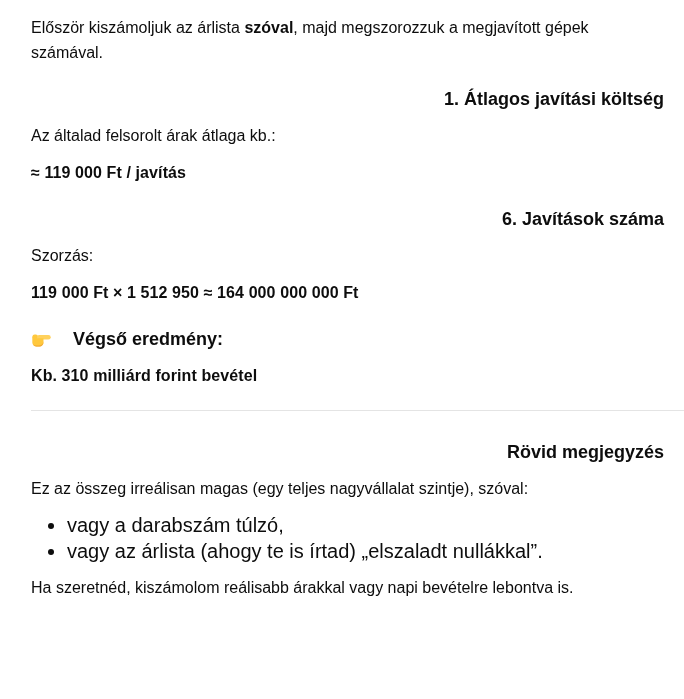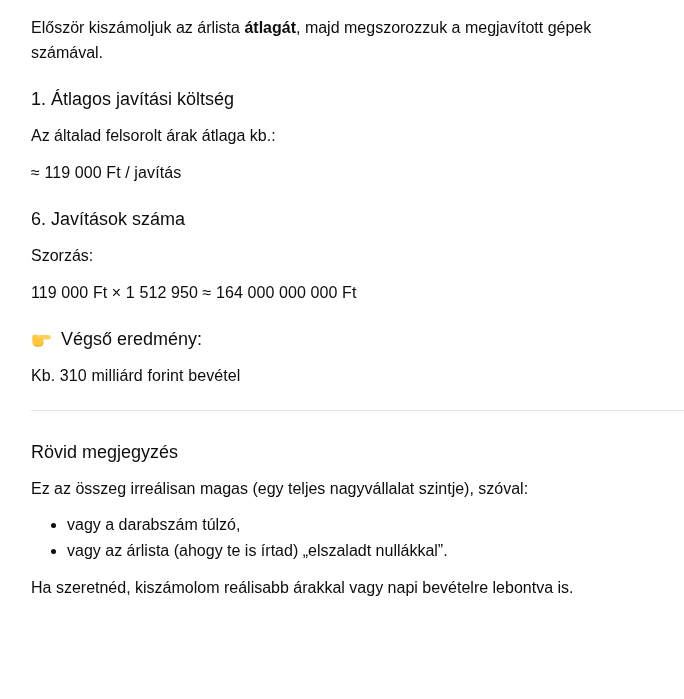--- a/index.html
+++ b/index.html
@@ -19,62 +19,63 @@
     width: 684px;
     padding: 15px 0 0 31px;
   }
   .doc > :first-child { margin-top: 0; }
   p.para {
     margin: 12px 20px 12px 0;
     font-size: 16px;
     line-height: 25px;
   }
   p.value {
-    font-weight: 400;
+    font-weight: 700;
     letter-spacing: 0.1px;
   }
   h3.heading {
     margin: 23px 20px 10px 0;
     font-size: 18px;
     line-height: 23px;
-    font-weight: 400;
+    font-weight: 700;
+    text-align: right;
   }
   h3.result-heading {
     display: flex;
     align-items: center;
-    gap: 9px;
+    gap: 21px;
   }
   .emoji {
     display: inline-flex;
     width: 21px;
     height: 21px;
     flex: 0 0 auto;
   }
   .emoji svg { width: 100%; height: 100%; }
   hr.divider {
     border: none;
     border-top: 1px solid #e4e4e4;
     margin: 22px 0 30px 0;
   }
   ul.bullets {
     margin: 12px 20px 12px 0;
     padding-left: 36px;
-    font-size: 16px;
+    font-size: 20px;
     line-height: 24px;
   }
   ul.bullets li {
     margin: 2px 0;
   }
 </style>
 </head>
 <body>
 
 <div class="doc">
 
-  <p class="para"><span>Először kiszámoljuk az árlista </span><strong>átlagát</strong><span>, majd megszorozzuk a megjavított gépek számával.</span></p>
+  <p class="para"><span>Először kiszámoljuk az árlista </span><strong>szóval</strong><span>, majd megszorozzuk a megjavított gépek számával.</span></p>
 
   <h3 class="heading">1. Átlagos javítási költség</h3>
   <p class="para">Az általad felsorolt árak átlaga kb.:</p>
   <p class="para value">≈ 119 000 Ft / javítás</p>
 
   <h3 class="heading">6. Javítások száma</h3>
 
   <p class="para">Szorzás:</p>
   <p class="para value">119 000 Ft × 1 512 950 ≈ 164 000 000 000 Ft</p>
 

